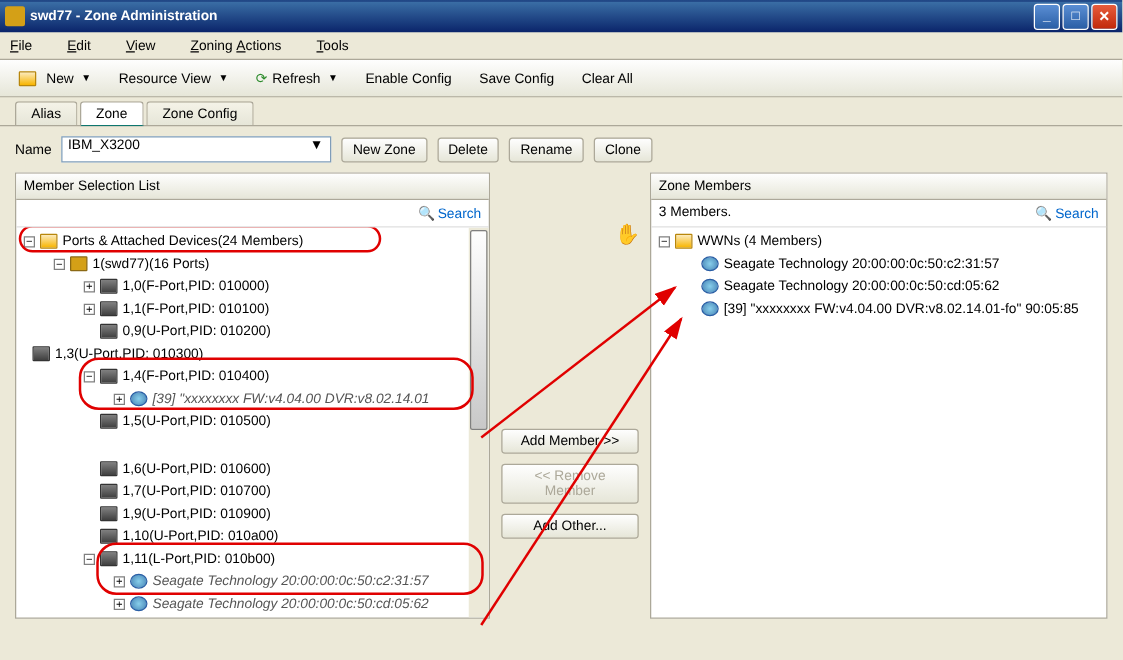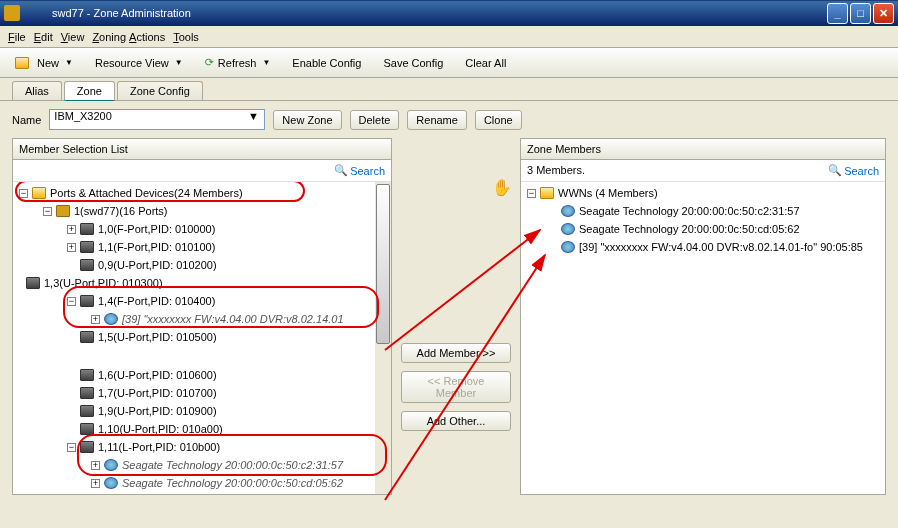--- a/index.html
+++ b/index.html
@@ -1,24 +1,24 @@
 <!DOCTYPE html>
 <html><head>
 <meta charset="utf-8">
 <style>
 * { box-sizing: border-box; margin: 0; padding: 0; font-family: Tahoma, Arial, sans-serif; font-size: 11px; }
 body { background: #ece9d8; }
 .titlebar { height: 26px; background: linear-gradient(to bottom, #3a6ea5 0%, #0a246a 3%, #3a6ea5 6%, #0a246a 100%); color: #fff; display: flex; align-items: center; padding: 0 4px; }
 .titlebar .icon { width: 16px; height: 16px; background: #d4a017; border-radius: 2px; margin-right: 4px; }
-.titlebar .title { flex: 1; font-weight: normal; margin-left: 28px; }
+.titlebar .title { flex: 1; font-weight: bold; }
 .titlebar .btns { display: flex; gap: 2px; }
 .titlebar .btn { width: 21px; height: 21px; display: flex; align-items: center; justify-content: center; color: #fff; font-weight: bold; border: 1px solid #fff; border-radius: 3px; cursor: pointer; }
 .titlebar .btn.min, .titlebar .btn.max { background: linear-gradient(to bottom, #5a8ed4, #2a5ea5); }
 .titlebar .btn.close { background: linear-gradient(to bottom, #e75c3c, #c1280b); }
-.menubar { height: 22px; background: #ece9d8; display: flex; align-items: center; padding: 0 8px; gap: 8px; border-bottom: 1px solid #aca899; }
+.menubar { height: 22px; background: #ece9d8; display: flex; align-items: center; padding: 0 8px; gap: 28px; border-bottom: 1px solid #aca899; }
 .menubar span { cursor: pointer; }
 .menubar .u { text-decoration: underline; }
 .toolbar { height: 30px; background: linear-gradient(to bottom, #fefefe, #e6e6d8); display: flex; align-items: center; padding: 0 8px; gap: 8px; border-bottom: 1px solid #aca899; }
 .toolbar .tbtn { display: flex; align-items: center; gap: 4px; padding: 3px 6px; cursor: pointer; border: 1px solid transparent; border-radius: 3px; }
 .toolbar .drop { font-size: 8px; margin-left: 2px; }
 .tabrow { height: 22px; display: flex; align-items: flex-end; padding-left: 12px; background: #ece9d8; }
 .tab { padding: 3px 12px; border: 1px solid #aca899; border-bottom: none; background: linear-gradient(to bottom, #f5f3e8, #e6e6d8); cursor: pointer; margin-right: 2px; border-top-left-radius: 3px; border-top-right-radius: 3px; }
 .tab.active { background: #fff; border-bottom: 1px solid #0f766e; margin-bottom: -1px; position: relative; z-index: 2; }
 .zonepanel { border-top: 1px solid #aca899; padding: 8px 12px; display: flex; align-items: center; gap: 8px; }
 .zonepanel .combo { width: 216px; height: 21px; border: 1px solid #7f9db9; background: #fff; display: flex; align-items: flex-start; padding: 0 4px; justify-content: space-between; }

